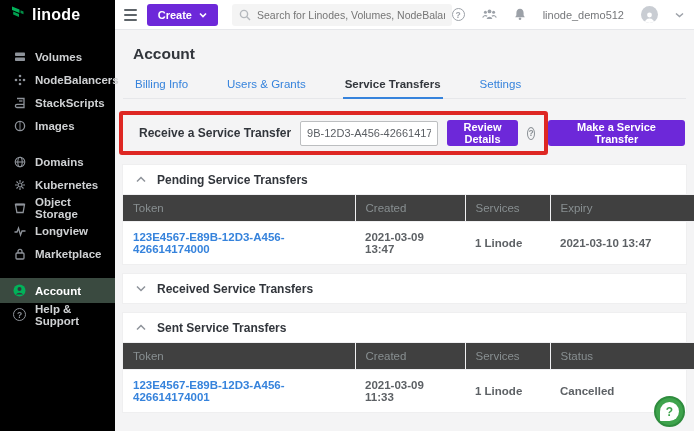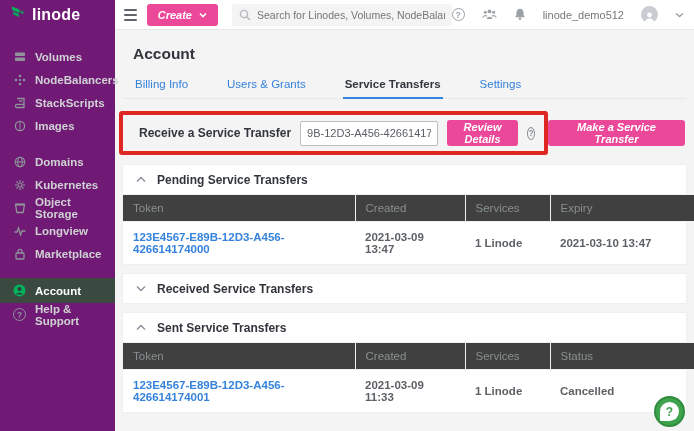--- a/index.html
+++ b/index.html
@@ -3,37 +3,37 @@
 <meta charset="utf-8">
 <style>
   * { box-sizing: border-box; margin: 0; padding: 0; }
   html,body { width:694px; height:431px; }
   body {
     font-family: "Liberation Sans", sans-serif;
     position: relative; overflow: hidden;
     background: #f4f4f5; color: #32363c;
   }
   
-  .sidebar { position:absolute; left:0; top:0; width:115px; height:431px; background:#701a75; z-index:3; }
+  .sidebar { position:absolute; left:0; top:0; width:115px; height:431px; background:#000000; z-index:3; }
   .logo { height:30px; display:flex; align-items:center; gap:6px; padding-left:10px; cursor:pointer; }
   .logo-text { color:#fff; font-size:16px; font-weight:bold; letter-spacing:.2px; }
   .nav { padding-top:15px; }
   .nav-group { margin-bottom:13px; }
   .nav-item { height:23px; display:flex; align-items:center; gap:9px; padding-left:13px;
               color:#cfd1d3; font-size:11.5px; font-weight:600; cursor:pointer; }
   .nav-item .ic { width:13px; height:13px; color:#8e939a; display:flex; align-items:center; justify-content:center; flex:0 0 13px; }
   .nav-item.active { background:#3a4a40; color:#fff; height:25px; }
   .nav-item.active .ic { color:#02b159; }
   
   .topbar { position:absolute; left:115px; top:0; right:0; height:30px; background:#fff;
             border-bottom:1px solid #e6e7ea; display:flex; align-items:center; z-index:2; }
   .burger { width:16px; margin:0 10px 0 9px; cursor:pointer; }
   .burger div { height:2px; background:#5e6469; margin:3px 0; border-radius:1px; }
-  .btn-blue { background:#ec4899; color:#fff; border:none; border-radius:3px;
-              font-family:inherit; font-size:11px; font-weight:bold; cursor:pointer;font-style:italic; }
+  .btn-blue { background:#6d28d9; color:#fff; border:none; border-radius:3px;
+              font-family:inherit; font-size:11px; font-weight:bold; cursor:pointer; }
   .create-btn { height:22px; padding:0 11px; display:flex; align-items:center; gap:7px; }
   .searchbar { flex:0 1 272px; height:22px; background:#f4f4f4; border-radius:3px; margin-left:14px;
                display:flex; align-items:center; padding:0 7px; }
   .searchbar input { border:none; background:transparent; outline:none; width:100%;
                      font-family:inherit; font-size:10.5px; color:#6e7277; margin-left:6px; }
   .top-icons { margin-left:auto; display:flex; align-items:center; gap:17px; padding-right:10px; color:#9ca1a8; }
   .qmark { display:inline-flex; align-items:center; justify-content:center; border:1.3px solid currentColor;
            border-radius:50%; width:13px; height:13px; font-size:8.5px; font-weight:bold; cursor:pointer; }
   .username { font-size:11px; color:#75777a; cursor:pointer; }
   .avatar { width:17px; height:17px; border-radius:50%; background:#c9cdd3; display:flex;

